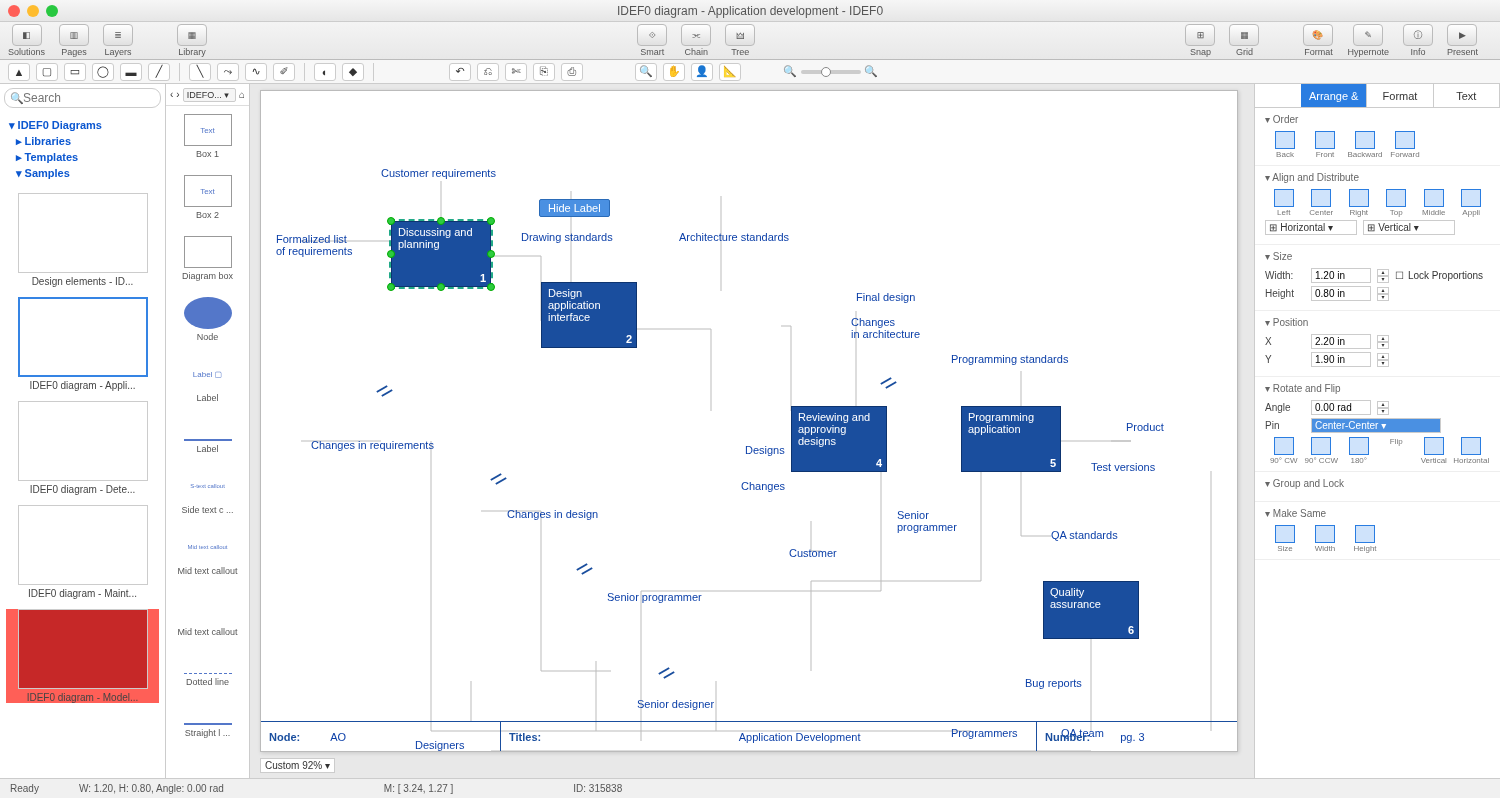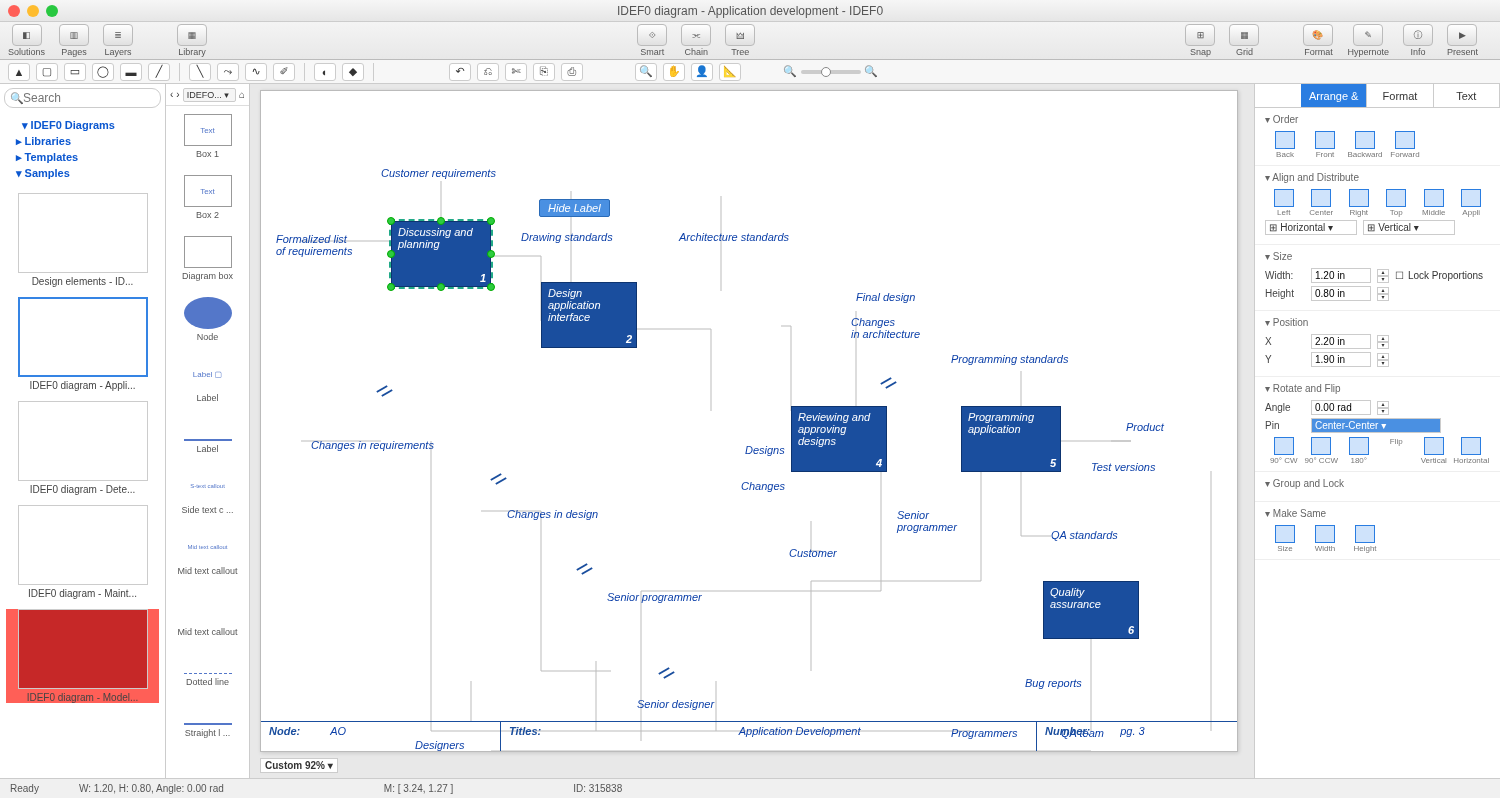--- a/index.html
+++ b/index.html
@@ -25,55 +25,55 @@
 
 .main { flex:1; display:flex; overflow:hidden; }
 
 
 .left { width:166px; background:#fff; border-right:1px solid #ccc; display:flex; flex-direction:column; }
 .searchbox { padding:4px; }
 .searchbox input { width:100%; border:1px solid #ccc; border-radius:9px; padding:2px 18px 2px 18px; font-size:12px; color:#888; }
 .search-wrap { position:relative; }
 .search-wrap .sicon { position:absolute; left:6px; top:4px; color:#888; font-size:11px; }
 .tree { padding:4px 6px; font-size:11px; }
-.tree .hd { color:#0b57d0; font-weight:600; margin:3px 16px; }
+.tree .hd { color:#0b57d0; font-weight:600; margin:3px 3px; }
 .tree .sub { color:#0b57d0; font-weight:600; margin:3px 0 3px 10px; }
 .thumbs { padding:6px; overflow:auto; }
 .thumb { margin-bottom:10px; text-align:center; font-size:10px; color:#444; }
 .thumb .box { width:130px; height:80px; border:1px solid #ccc; margin:0 auto 3px; background:#fff; display:flex;align-items:center;justify-content:center; }
 .thumb.sel .box { border:2px solid #3584e4; }
 .thumb.red .box { background:#c62828; }
 
 
 .shapes { width:84px; background:#fff; border-right:1px solid #ccc; overflow:auto; }
 .shapes .nav { height:22px; border-bottom:1px solid #ddd; display:flex;align-items:center; padding:0 4px; gap:3px; font-size:10px; }
 .shapes .nav .dd { flex:1; border:1px solid #ccc; border-radius:2px; padding:1px 3px; font-size:9px; background:#f5f5f5; overflow:hidden; }
 .shape { text-align:center; padding:8px 0; font-size:9px; color:#555; }
 .shape .pv { width:48px;height:32px; margin:0 auto 3px; border:1px solid #999; background:#fff; display:flex;align-items:center;justify-content:center; font-size:8px; color:#5477c9; }
 .shape .circle { border-radius:50%; background:#5477c9; border:none; }
 .shape .line { border:none; height:2px; background:#5477c9; margin-top:20px; }
 
 
 .canvas-wrap { flex:1; background:#e8e8e8; position:relative; overflow:hidden; }
-.canvas { position:absolute; left:10px; top:6px; right:16px; bottom:26px; background:#fff; border:1px solid #bbb; box-shadow:1px 1px 4px rgba(0,0,0,0.15);font-style:italic; }
+.canvas { position:absolute; left:10px; top:6px; right:16px; bottom:26px; background:#fff; border:1px solid #bbb; box-shadow:1px 1px 4px rgba(0,0,0,0.15); }
 .diagram { position:absolute; inset:0; }
 .idef-label { position:absolute; font-size:11px; color:#0b3fa8; }
 .idef-box { position:absolute; background:#1a4e9e; color:#fff; font-size:11px; padding:4px 6px; border:1px solid #0d3470; }
 .idef-box .num { position:absolute; right:4px; bottom:2px; font-size:11px; font-weight:600; }
 .idef-box.selected { outline:2px dashed #2a8; }
 .handle { position:absolute; width:8px; height:8px; background:#2ecc40; border:1px solid #0a0; border-radius:50%; }
 .footer-box { position:absolute; left:0; right:0; bottom:0; height:30px; border-top:1px solid #1a4e9e; display:flex; font-size:11px; color:#1a4e9e; }
-.footer-box > div { border-right:1px solid #1a4e9e; padding:3px 8px; display:flex; align-items:flex-start; gap:30px; }
+.footer-box > div { border-right:1px solid #1a4e9e; padding:3px 8px; display:flex; align-items:center; gap:30px; }
 .tooltip { position:absolute; background:#4a90e2; color:#fff; font-size:11px; padding:2px 8px; border-radius:2px; border:1px solid #2a6bb8; }
 .squig { position:absolute; width:16px; height:20px; }
 .squig::before { content:""; position:absolute; width:2px; height:12px; background:#1a4e9e; transform:rotate(60deg); left:4px; top:2px; }
 .squig::after { content:""; position:absolute; width:2px; height:12px; background:#1a4e9e; transform:rotate(60deg); left:9px; top:6px; }
 
 .zoombar { position:absolute; left:10px; bottom:4px; height:18px; font-size:10px; display:flex;align-items:center;gap:4px; }
-.zoombar .dd { border:1px solid #ccc; background:#fff; padding:1px 4px;font-weight:bold; }
+.zoombar .dd { border:1px solid #ccc; background:#fff; padding:1px 4px; }
 
 
 .right { width:246px; background:#fff; border-left:1px solid #ccc; display:flex; flex-direction:column; }
 .tabs { display:flex; height:24px; border-bottom:1px solid #ccc; }
 .tab { flex:1; text-align:center; font-size:11px; line-height:24px; border-right:1px solid #ccc; cursor:pointer; }
 .tab.active { background:#2a7de1; color:#fff;margin-left:46px; }
 .section { border-bottom:1px solid #eee; padding:6px 10px; }
 .section .h { font-size:10px; color:#666; margin-bottom:6px; }
 .icon-row { display:flex; gap:0; justify-content:flex-start; }
 .icon-item { width:40px; text-align:center; font-size:8px; color:#777; }

